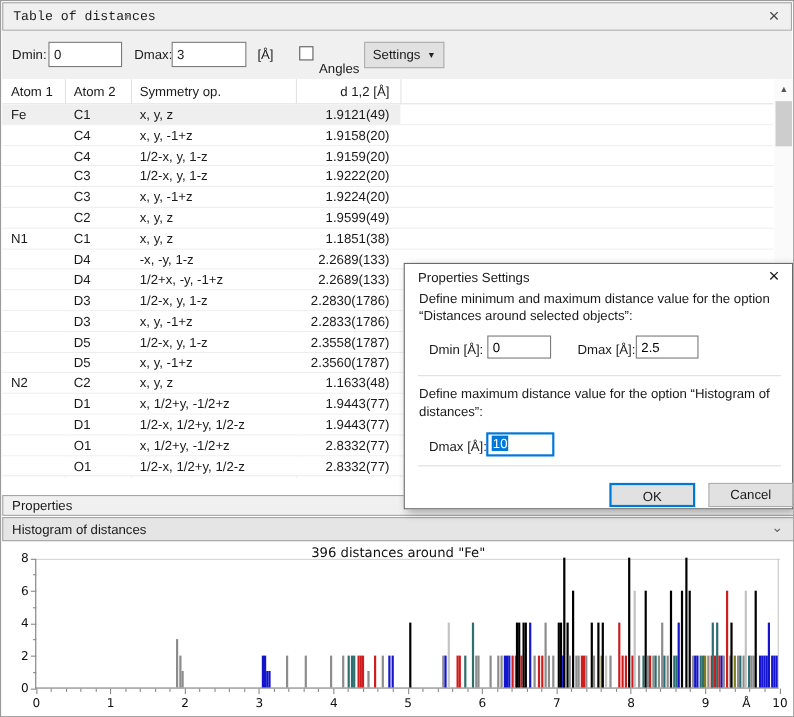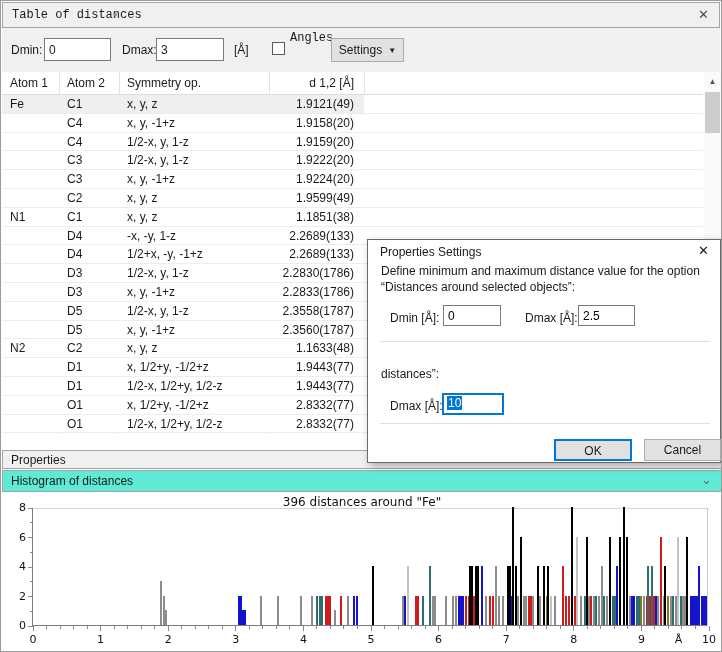--- a/index.html
+++ b/index.html
@@ -18,21 +18,21 @@
   
   .toolbar{position:absolute;left:1px;top:27px;width:718px;height:44px;background:#f0f0f0;}
   .toolbar .lab-dmin{position:absolute;left:9px;top:15px;}
   .toolbar .lab-dmax{position:absolute;left:120px;top:15px;}
   .toolbar .lab-unit{position:absolute;left:232px;top:15px;}
   .tb-input{position:absolute;top:10px;height:23px;border:1px solid #7a7a7a;background:#fff;
     font-family:"Liberation Sans",sans-serif;font-size:12px;padding:0 4px;color:#1a1a1a;}
   .tb-dmin{left:42px;width:67px;}
   .tb-dmax{left:154px;width:68px;}
   .checkbox{position:absolute;left:270px;top:14px;width:13px;height:13px;background:#fff;border:1px solid #5a5a5a;}
-  .lab-angles{position:absolute;left:288px;top:3px;font-family:Liberation Mono, monospace;}
+  .lab-angles{position:absolute;left:288px;top:27px;}
   .settings-btn{position:absolute;left:329px;top:10px;width:73px;height:24px;background:#e1e1e1;
     border:1px solid #adadad;text-align:center;line-height:22px;}
   .settings-btn .arr{font-size:8px;margin-left:6px;position:relative;top:-1px;color:#222;}
   
   .table-area{position:absolute;left:1px;top:71px;width:720px;height:378px;background:#ffffff;}
   .thead{position:absolute;left:0;top:0;width:701px;height:23px;background:#fff;border-bottom:1px solid #dcdcdc;}
   .th{position:absolute;top:4px;color:#1a1a1a;}
   .th0{left:8px;} .th1{left:65px;} .th2{left:125px;} .th3{right:345px;left:267px;width:90px;text-align:right;padding-right:5px;}
   .gridline{position:absolute;top:0;width:1px;background:#e3e3e3;}
   .tbody{position:absolute;left:0;top:23px;width:701px;}
@@ -42,21 +42,21 @@
   .td0{left:8px;} .td1{left:65px;} .td2{left:125px;} .td3{left:267px;width:90px;text-align:right;padding-right:5px;}
   
   .vscroll{position:absolute;left:702px;top:0px;width:17px;height:378px;background:#fafafa;}
   .vs-up{position:absolute;left:0;top:2px;width:17px;height:16px;color:#505050;font-size:10px;
     text-align:center;line-height:16px;}
   .vs-thumb{position:absolute;left:1px;top:20px;width:15px;height:41px;background:#cdcdcd;}
   
   .props-bar{position:absolute;left:1px;top:449px;width:720px;height:19px;background:#f0f0f0;
     border:1px solid #a5a5a5;}
   .props-bar span{position:absolute;left:8px;top:2px;}
-  .combo{position:absolute;left:1px;top:469px;width:720px;height:22px;background:#5eead4;border:1px solid #a5a5a5;}
+  .combo{position:absolute;left:1px;top:469px;width:720px;height:22px;background:#e5e5e5;border:1px solid #a5a5a5;}
   .combo .val{position:absolute;left:8px;top:3px;}
   .combo .chev{position:absolute;right:9px;top:1px;color:#6a6a6a;font-size:13px;}
   
   .chart{position:absolute;left:1px;top:492px;width:720px;height:159px;background:#fff;
     font-family:"DejaVu Sans",sans-serif;}
   .chart-title{position:absolute;left:0;top:2px;width:720px;text-align:center;font-size:12px;color:#111;}
   .plot{position:absolute;left:30px;top:15px;width:676px;height:118px;
     border-left:1px solid #7d7d7d;border-bottom:1px solid #7d7d7d;}
   .plot .topline{position:absolute;left:0;top:0;width:676px;height:1px;background:#d4d4d4;}
   .plot .rightline{position:absolute;right:0;top:0;width:1px;height:118px;background:#c9c9c9;}
@@ -463,20 +463,21 @@
     <div class="dlg-p" style="top:40px;">“Distances around selected objects”:</div>
     <div class="dlg-p" style="top:24px;">Define minimum and maximum distance value for the option</div>
 
     <span class="dlg-label" style="left:22px;top:71px;">Dmin [Å]:</span>
     <input class="dlg-input" style="left: 75px; top: 65px; width: 58px;" value="0">
     <span class="dlg-label" style="left:157px;top:71px;">Dmax [Å]:</span>
     <input class="dlg-input" style="left: 210px; top: 65px; width: 57px;" value="2.5">
 
     <div class="dlg-hr" style="top:101px;"></div>
 
+    <div class="dlg-p" style="top:111px;">Define maximum distance value for the option “Histogram of</div>
     <div class="dlg-p" style="top:127px;">distances”:</div>
 
     <span class="dlg-label" style="left:22px;top:159px;">Dmax [Å]:</span>
     <div class="dlg-input3" style="left:74px;top:153px;width:62px;">
       <span class="selTxt">10</span>
     </div>
 
     <div class="dlg-hr" style="top:183px;"></div>
 
     <div class="dlg-btn btn-ok">OK</div>

